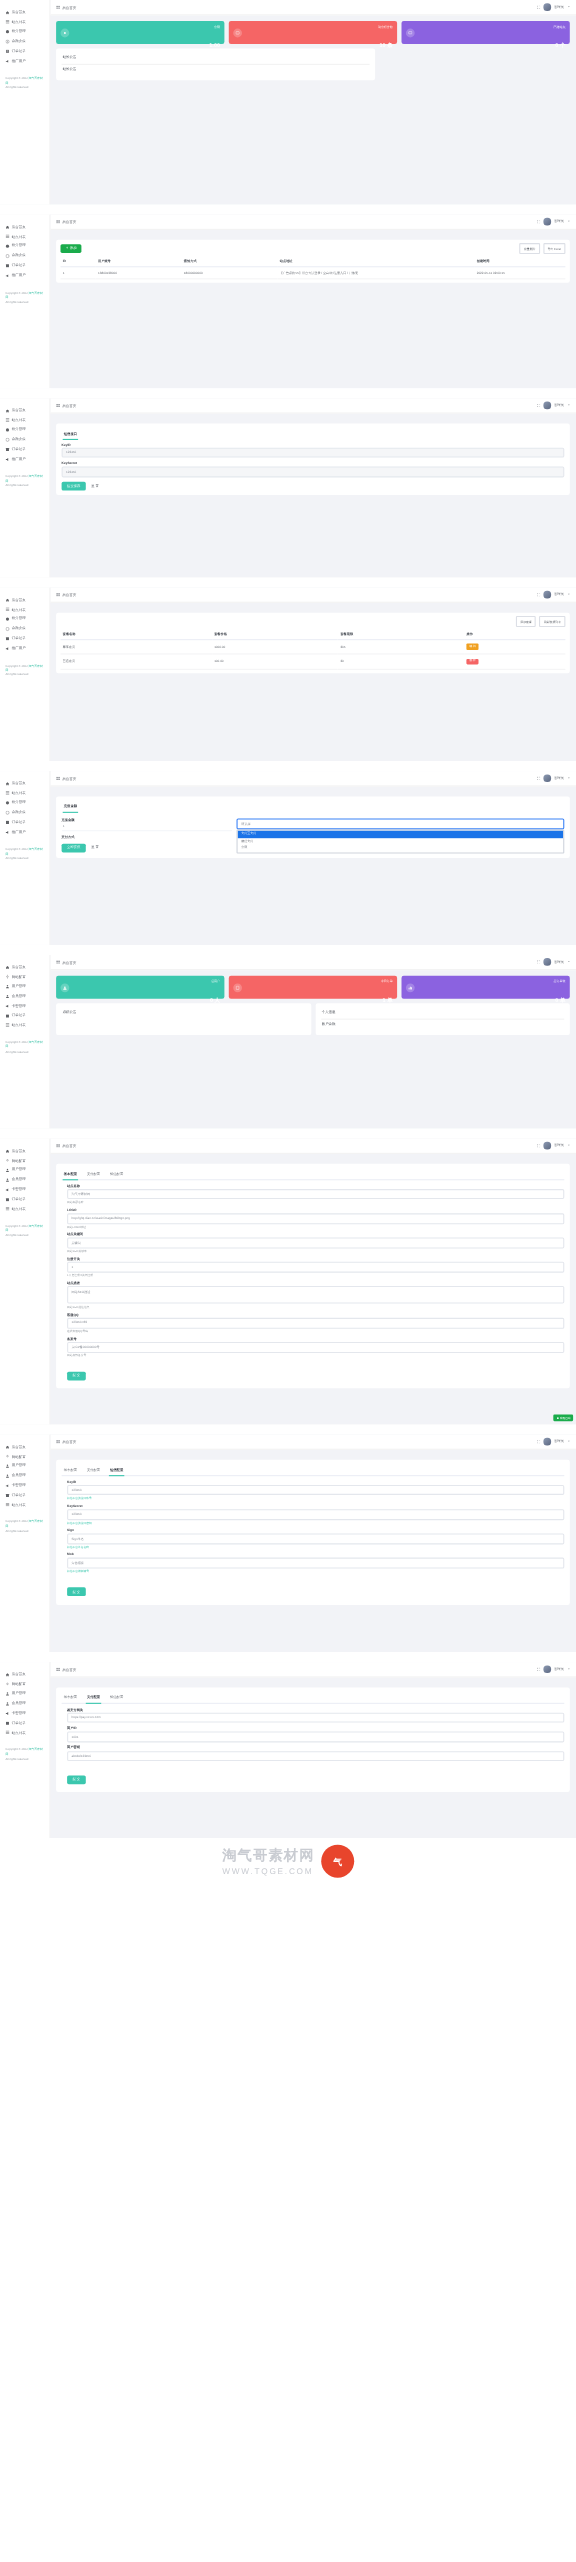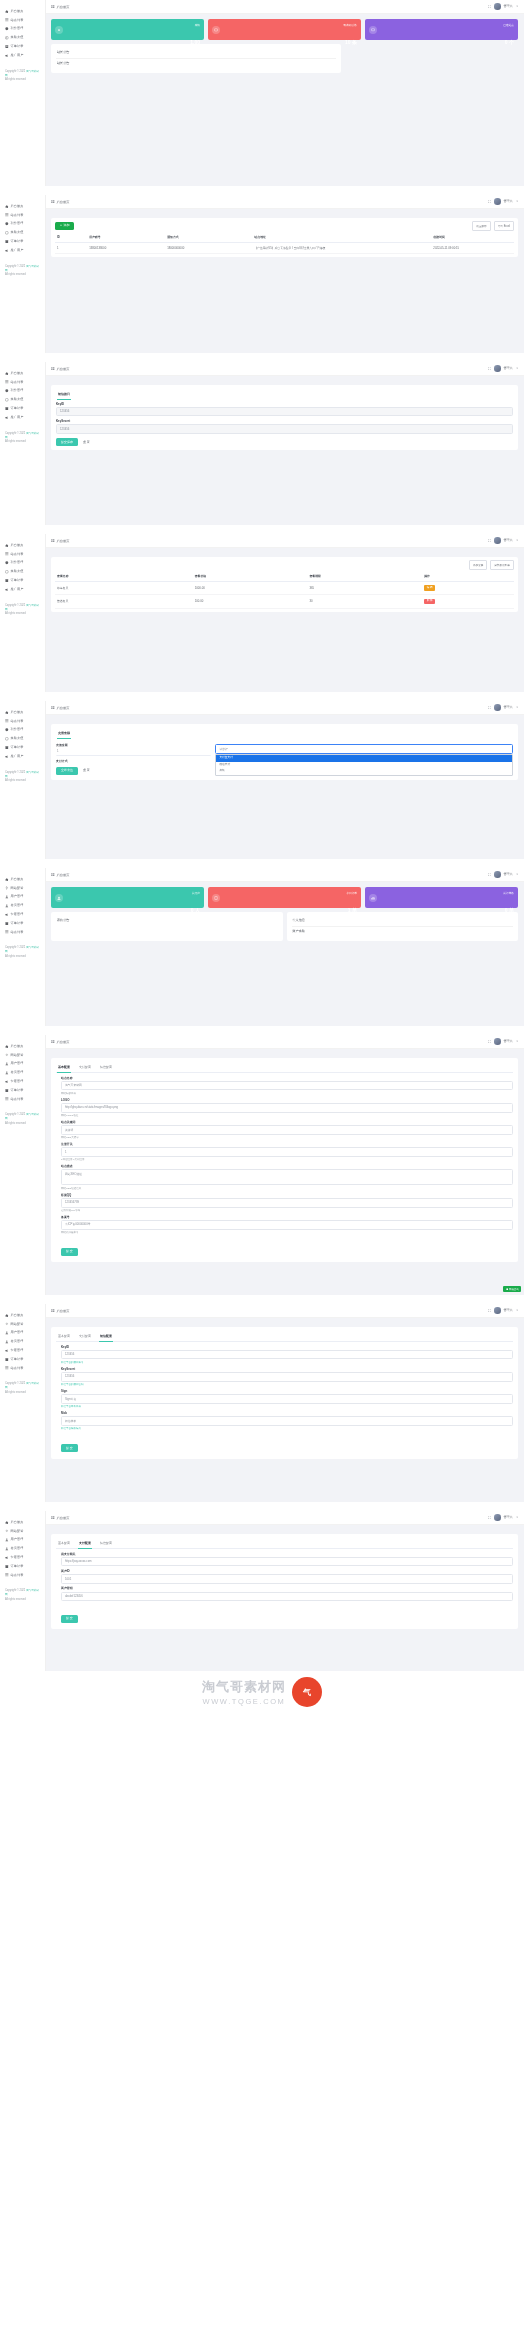--- a/index.html
+++ b/index.html
@@ -210,21 +210,21 @@
   
   .watermark {
     width:524px; height:42px; position:relative;
     display:flex; align-items:center; justify-content:center;
     background:#fff;
   }
   .wm-text {
     font-size:13px; font-weight:700; color:#c9ccd2; letter-spacing:1px;
     font-family:"Liberation Sans", sans-serif;
   }
-  .wm-sub { font-size:7.5px; color:#c9ccd2; letter-spacing:1.6px; margin-top:1px; text-align:center;}
+  .wm-sub { font-size:7.5px; color:#c9ccd2; letter-spacing:1.6px; margin-top:1px; text-align:left;}
   .wm-logo {
     width:30px; height:30px; border-radius:50%; background:#e8452c;
     margin-left:6px; display:flex; align-items:center; justify-content:center;
     color:#fff; font-size:8px; font-weight:700;
   }
   .wm-block { display:flex; align-items:center; }
 </style>
 </head>
 <body>
 

